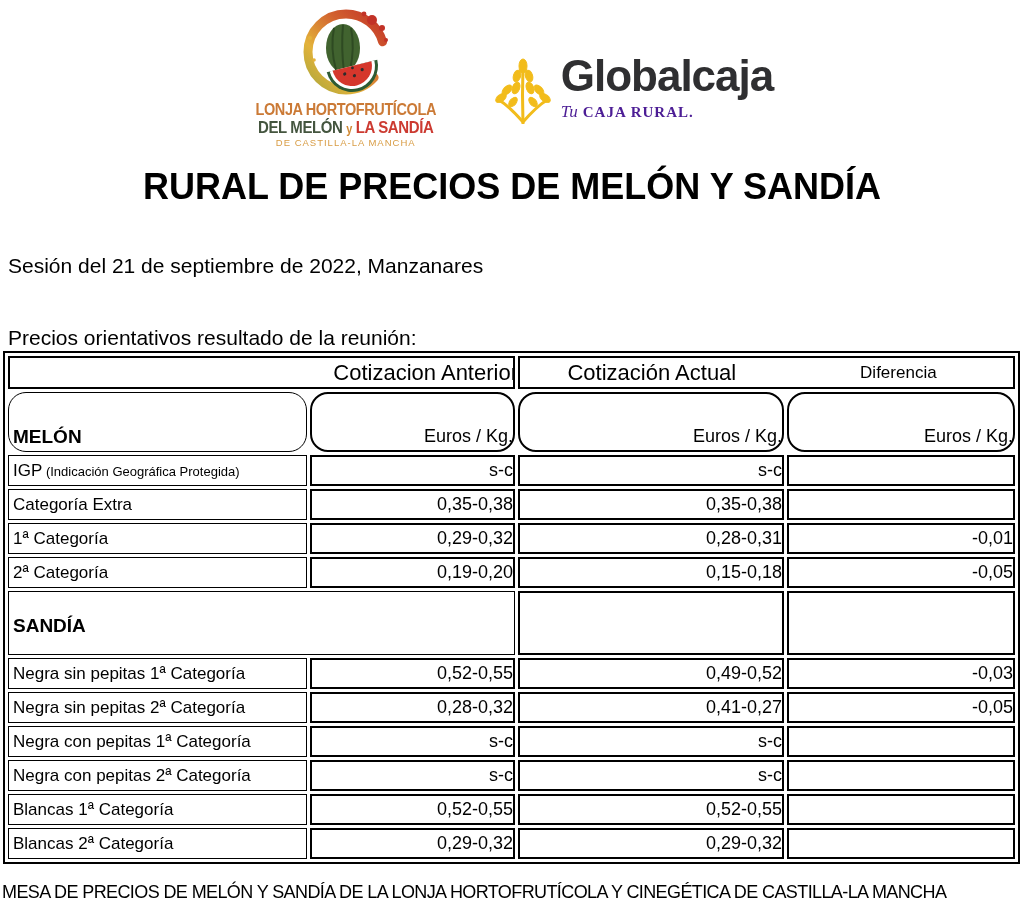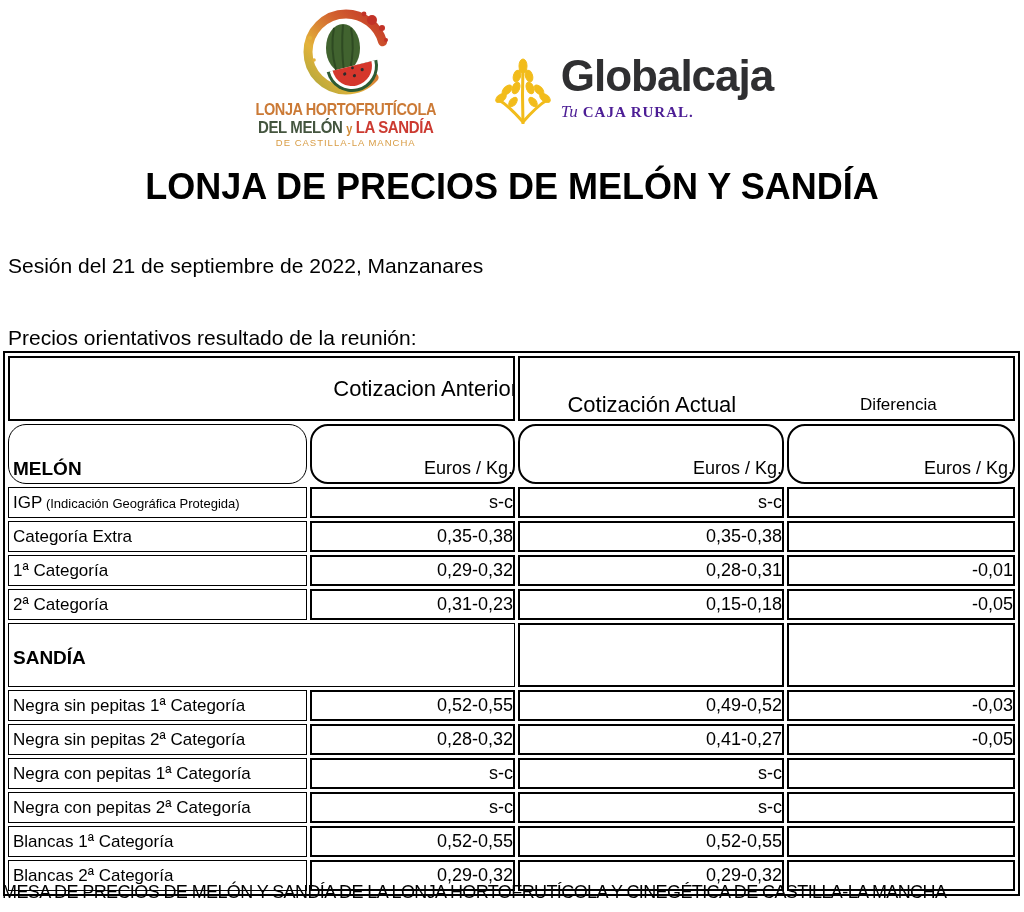--- a/index.html
+++ b/index.html
@@ -43,21 +43,21 @@
   td{padding:0;overflow:hidden;}
   td.lab{border:1px solid #000;text-align:left;padding-left:4px;font-size:17px;}
   td.val{border:2px solid #000;text-align:right;font-size:18px;}
   tr.r-header td{height:27px;vertical-align:middle;}
   tr.r-units td{height:53px;vertical-align:bottom;padding-bottom:3px;border-radius:18px;}
   tr.r-data td{height:27px;vertical-align:middle;}
   tr.r-section td{height:43px;vertical-align:bottom;padding-bottom:17px;}
   td.h-left{border:2px solid #000;text-align:right;font-size:22px;white-space:nowrap;}
   td.h-left span{margin-right:-5px;display:inline-block;}
   td.h-right{border:2px solid #000;}
-  .hb{display:flex;width:100%;margin-top:32px;}
+  .hb{display:flex;width:100%;}
   .hb .half-l{width:53.5%;text-align:center;font-size:22px;line-height:29px;}
   .hb .half-r{width:46.5%;text-align:center;font-size:17px;line-height:29px;}
   .sec-label{font-weight:bold;font-size:19px;}
   .lab-small{font-size:13px;}
   
   .footer-line{
     position:absolute;left:2px;top:882px;width:1022px;
     font-size:18px;letter-spacing:-0.6px;white-space:nowrap;
   }
 </style>
@@ -129,21 +129,21 @@
     </svg>
     <div class="gc-col">
       <div class="gc-name">Globalcaja</div>
       <div class="gc-tag">
         <span class="script">Tu</span><span class="caps">CAJA RURAL.</span>
       </div>
     </div>
   </div>
 </div>
 
-<div class="doc-title">LONJA DE PRECIOS DE MELÓN Y SANDÍA</div>
+<div class="doc-title">RURAL DE PRECIOS DE MELÓN Y SANDÍA</div>
 <div class="session-line">Sesión del 21 de septiembre de 2022, Manzanares</div>
 <div class="intro-line">Precios orientativos resultado de la reunión:</div>
 
 <table class="prices">
   <colgroup>
     <col style="width:299px">
       <col style="width:205px">
       <col style="width:266px">
       <col style="width:228px">
   </colgroup>
@@ -176,21 +176,21 @@
     <td class="val"></td>
   </tr>
   <tr class="r-data">
     <td class="lab">1ª Categoría</td>
     <td class="val">0,29-0,32</td>
     <td class="val">0,28-0,31</td>
     <td class="val">-0,01</td>
   </tr>
   <tr class="r-data">
     <td class="lab">2ª Categoría</td>
-    <td class="val">0,31-0,23</td>
+    <td class="val">0,19-0,20</td>
     <td class="val">0,15-0,18</td>
     <td class="val">-0,05</td>
   </tr>
   <tr class="r-section">
     <td class="lab" colspan="2"><span class="sec-label">SANDÍA</span></td>
     <td class="val"></td>
     <td class="val"></td>
   </tr>
   <tr class="r-data">
     <td class="lab">Negra sin pepitas 1ª Categoría</td>

